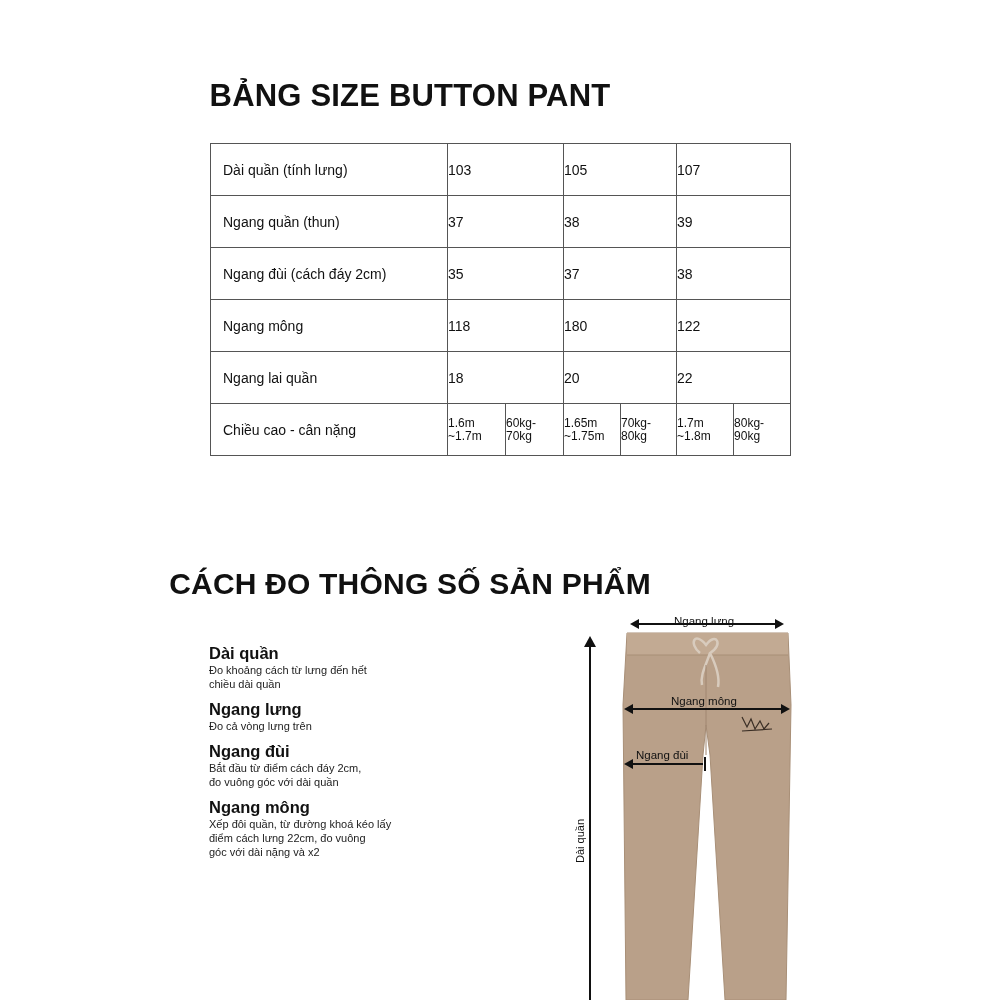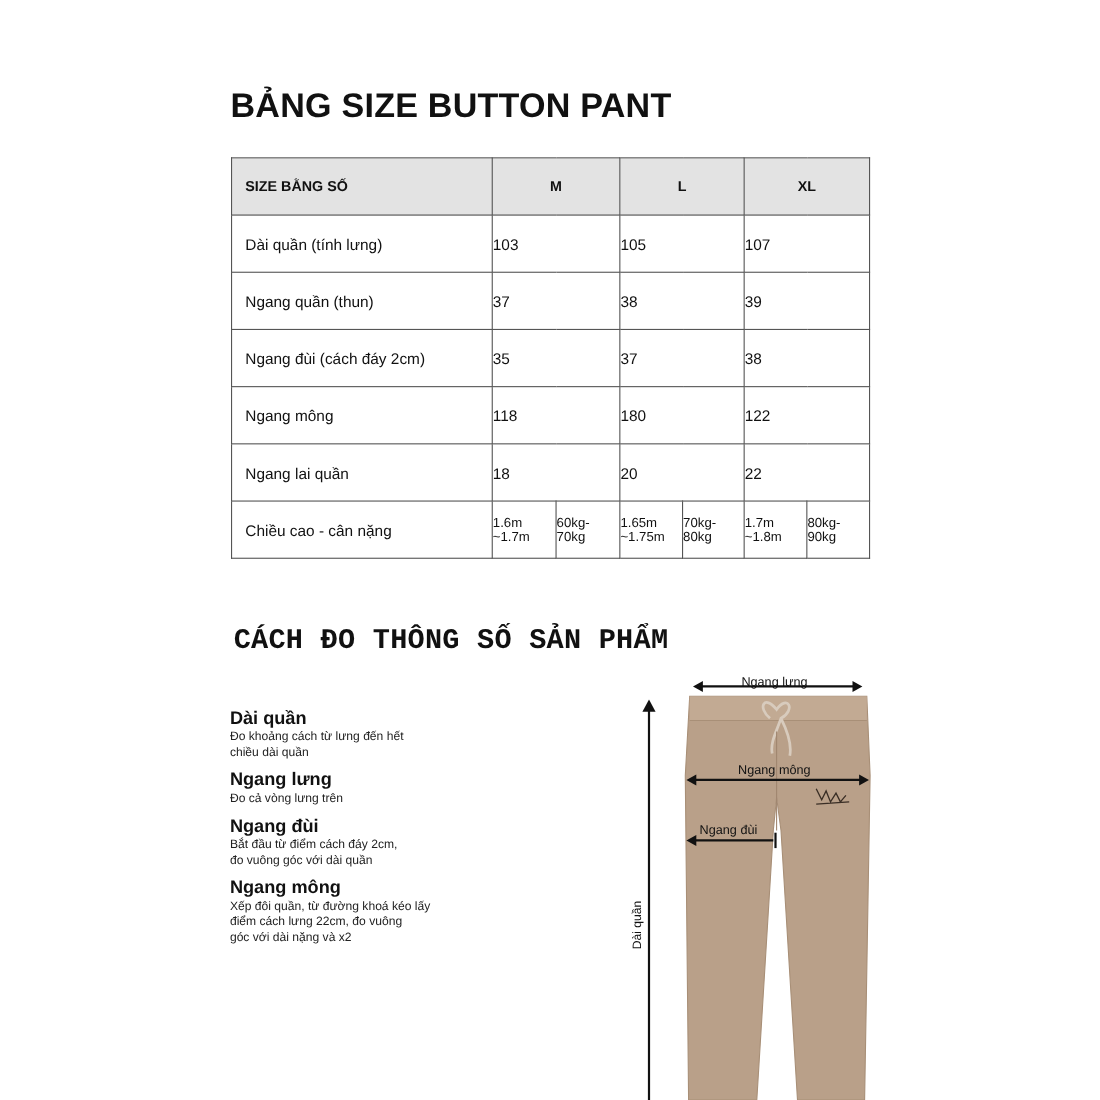--- a/index.html
+++ b/index.html
@@ -8,21 +8,21 @@
     background: #ffffff;
     font-family: "Liberation Sans", "DejaVu Sans", sans-serif;
     color: #111;
     position: relative;
   }
   .title {
     position: absolute; left: 0; width: 820px; text-align: center;
     font-weight: bold; color: #111; letter-spacing: 0.2px;
   }
   #title1 { top: 78px; font-size: 31px; }
-  #title2 { top: 567px; font-size: 26px; font-family: Liberation Mono, monospace; }
+  #title2 { top: 567px; font-size: 30px; }
 
   table.size {
     position: absolute; left: 210px; top: 143px;
     width: 580px; border-collapse: collapse;
     table-layout: fixed;
   }
   table.size td, table.size th {
     border: 1.3px solid #555;
     font-size: 14px;
     padding: 0;
@@ -58,26 +58,20 @@
   <colgroup>
     <col class="c0">
       <col style="width:58px">
       <col style="width:58px">
       <col style="width:57px">
       <col style="width:56px">
       <col style="width:57px">
       <col style="width:57px">
   </colgroup>
   <tbody>
-      <tr>
-    <th class="label">SIZE BẰNG SỐ</th>
-    <th colspan="2">M</th>
-    <th colspan="2">L</th>
-    <th colspan="2">XL</th>
-  </tr>
   <tr>
     <td class="label">Dài quần (tính lưng)</td>
     <td class="val" colspan="2">103</td>
     <td class="val" colspan="2">105</td>
     <td class="val" colspan="2">107</td>
   </tr>
   <tr>
     <td class="label">Ngang quần (thun)</td>
     <td class="val" colspan="2">37</td>
     <td class="val" colspan="2">38</td>

